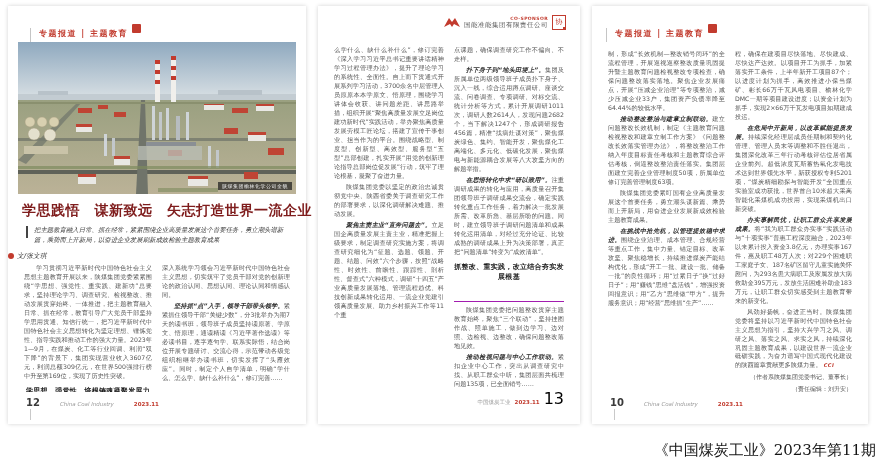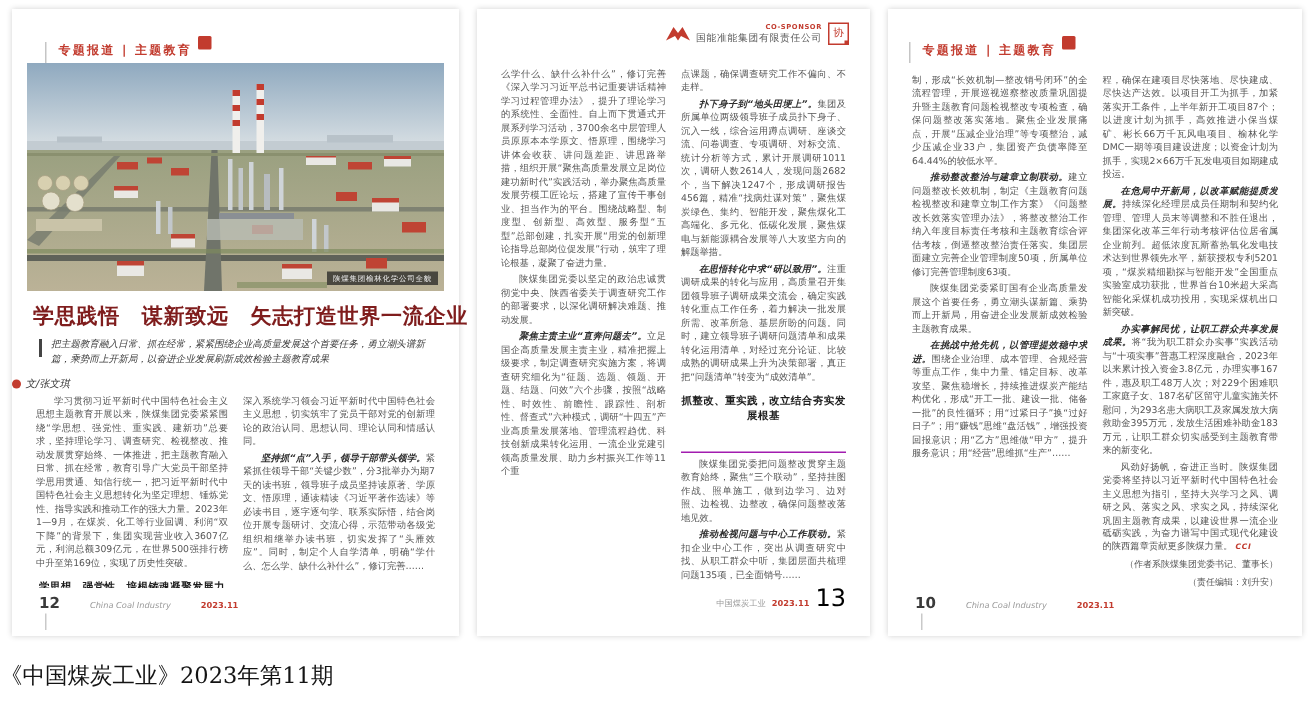--- a/index.html
+++ b/index.html
@@ -66,21 +66,21 @@
   
   .cosponsor{position:absolute;right:14px;top:9px;display:flex;align-items:center;gap:4px;}
   .gn-logo{display:block;}
   .cs-text{display:flex;flex-direction:column;align-items:flex-end;}
   .cs-en{font-size:4.5px;color:#c23b2e;letter-spacing:.4px;font-weight:bold;}
   .cs-company{font-size:6.5px;color:#5a5a5a;letter-spacing:.5px;}
   .cs-stamp{width:12px;height:13px;border:1px solid #c23b2e;color:#c23b2e;
     font-size:7px;line-height:12px;text-align:center;position:relative;background:#fff;}
   .cs-stamp::after{content:"";position:absolute;right:-1px;bottom:-1px;width:3px;height:3px;background:#c23b2e;}
 
-  .caption{position:absolute;top:441px;left:0;width:100%;text-align:left;
+  .caption{position:absolute;top:441px;left:0;width:100%;text-align:right;
     font-size:15px;color:#141414;font-family:"DejaVu Serif","Liberation Serif",serif;}
 </style>
 </head>
 <body>
 
 <div class="page" id="page12">
   <div class="sec-header" style="left:22px;top:22px;">
     <span class="sec-vline"></span>
     <span class="sec-label">专题报道 | 主题教育</span>
     <span class="sec-seal"></span>

